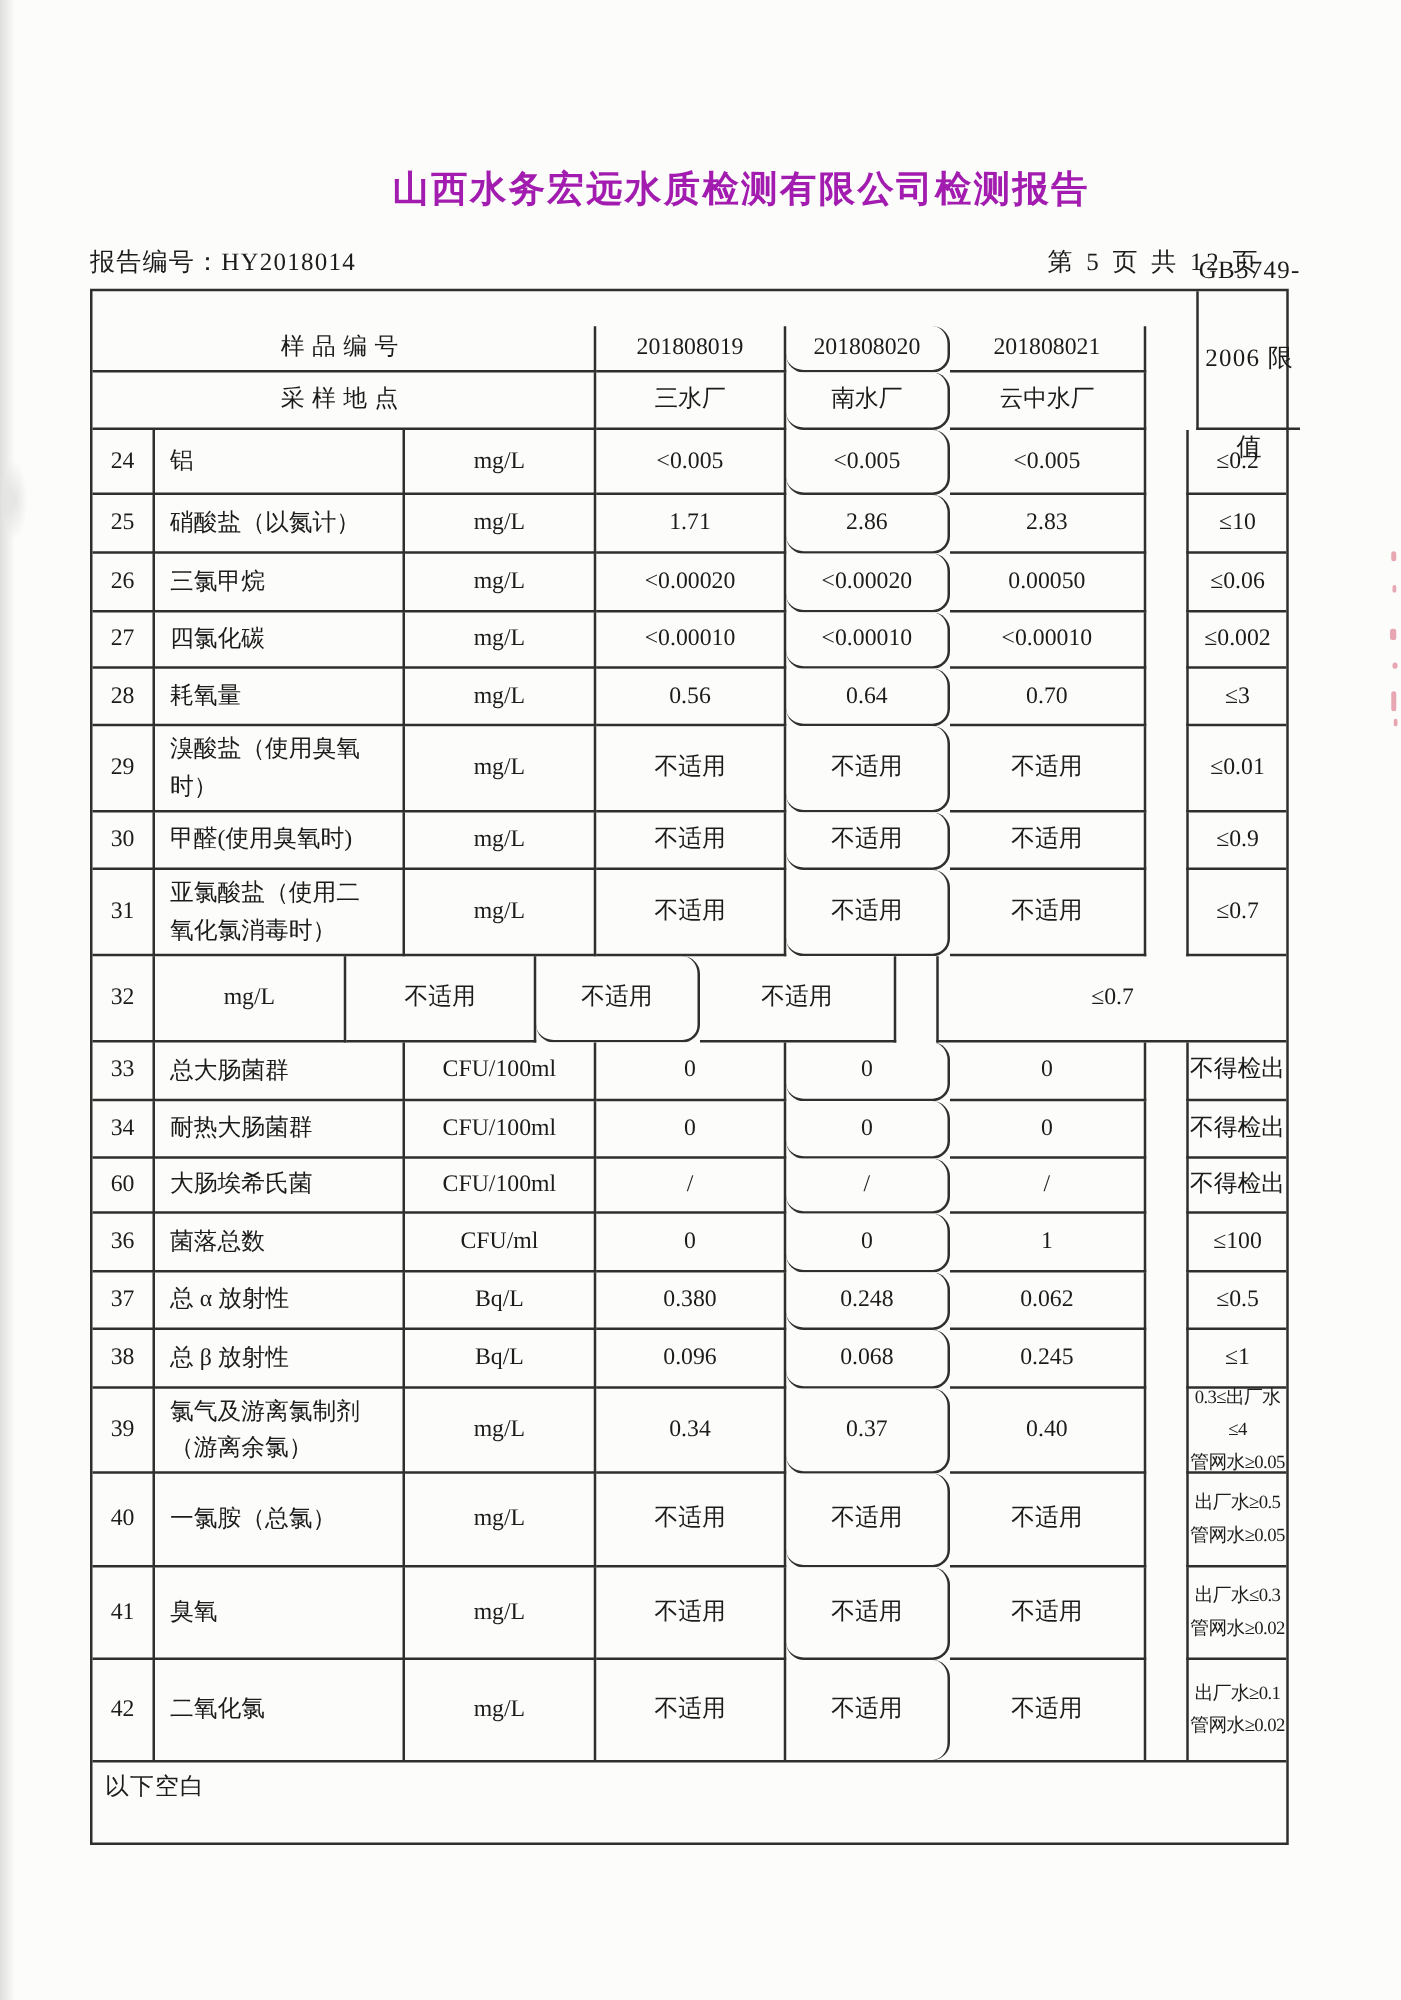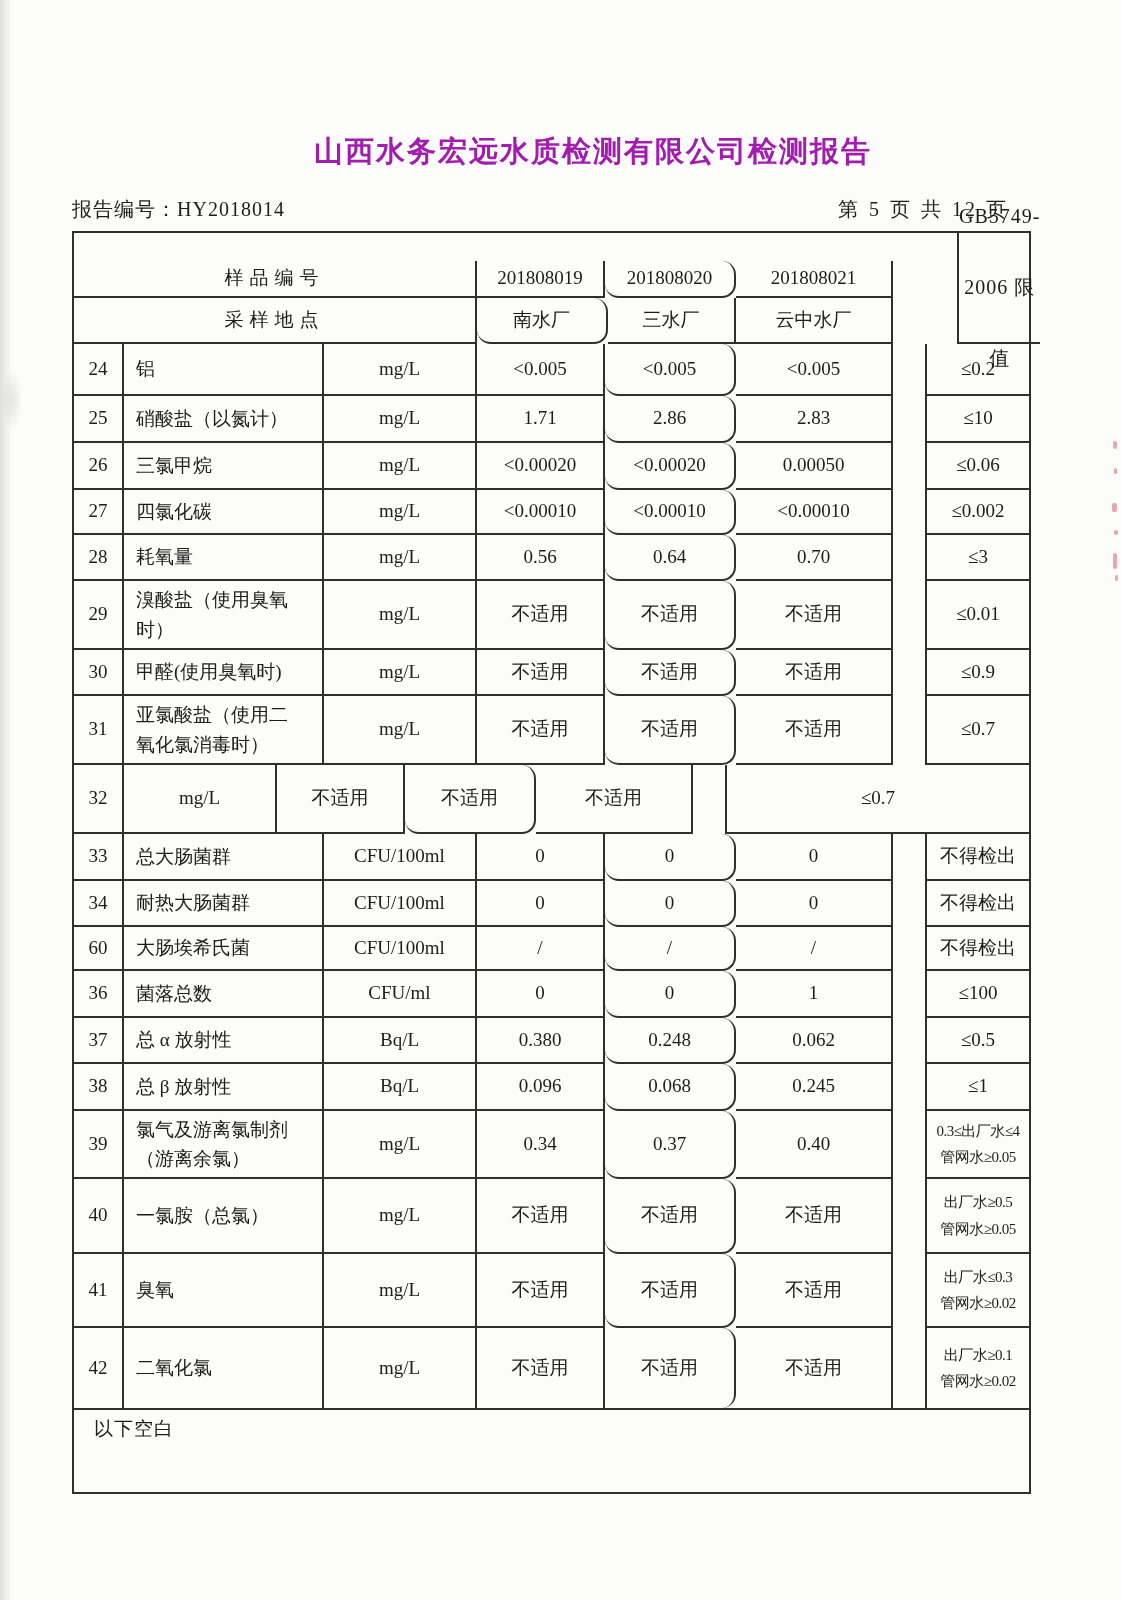--- a/index.html
+++ b/index.html
@@ -26,42 +26,42 @@
   .row,.hdr,.hdr-r1,.hdr-r2{display:flex;box-sizing:border-box;}
   .c{
     box-sizing:border-box;display:flex;align-items:center;justify-content:center;
     font-size:19px;line-height:1.5;text-align:center;
     border-right:2px solid #2f2f2f;border-bottom:2px solid #2f2f2f;
   }
   .cn{width:50px;flex:0 0 auto;}
   .ci{width:200px;flex:0 0 auto;justify-content:flex-start;text-align:left;
       padding:2px 6px 2px 12px;white-space:pre-line;line-height:1.55;}
   .cu{width:153px;flex:0 0 auto;}
-  .cv{width:128px;flex:0 0 auto;}
+  .cv{width:152px;flex:0 0 auto;}
   .cv2{width:131px;flex:0 0 auto;border-radius:14px;}
   .cv3{width:157px;flex:0 0 auto;}
   .cgap{width:32px;flex:0 0 auto;box-sizing:border-box;}
   .cl{flex:1 1 auto;border-right:none;border-left:2px solid #2f2f2f;white-space:pre-line;}
   .l2{font-size:15px;letter-spacing:-.5px;line-height:1.75;}
   
   .hdr{height:111px;}
   .hdr-left{width:851px;flex:0 0 auto;display:flex;flex-direction:column;box-sizing:border-box;}
   .hdr-r1{height:49px;margin-top:28px;}
   .hdr-r2{height:62px;}
   .hl{width:403px;flex:0 0 auto;letter-spacing:6px;}
   .hdr-r2 .c{border-bottom:2px solid #2f2f2f;}
   .hdr-r1 .c{border-bottom:2px solid #2f2f2f;}
   .hdr-r2 .cv3,.hdr-r1 .cv3{border-right:2px solid #2f2f2f;}
   .hlim{height:111px;font-size:20px;line-height:71px;letter-spacing:1px;}
   
   .rlast .c{border-bottom:none;}
   .blank-row{
     display:flex;align-items:flex-start;box-sizing:border-box;
-    height:84px;border-top:2px solid #2f2f2f;
-    font-size:19px;padding:6px 20px;letter-spacing:1px;
+    height:66px;border-top:2px solid #2f2f2f;
+    font-size:19px;padding:6px 10px;letter-spacing:1px;
   }
   
   .art{position:absolute;pointer-events:none;}
   .red{background:#d4506a;opacity:.5;border-radius:2px;}
   .smudge{left:2px;top:368px;width:20px;height:64px;opacity:.14;
     background:radial-gradient(closest-side,#555,transparent);}
 </style>
 </head>
 <body>
 
@@ -80,22 +80,22 @@
   <div class="hdr">
     <div class="hdr-left">
       <div class="hdr-r1">
         <div class="c hl">样品编号</div>
         <div class="c cv">201808019</div>
         <div class="c cv2">201808020</div>
         <div class="c cv3">201808021</div>
       </div>
       <div class="hdr-r2">
         <div class="c hl">采样地点</div>
+        <div class="c cv">三水厂</div>
         <div class="c cv2">南水厂</div>
-        <div class="c cv">三水厂</div>
         <div class="c cv3">云中水厂</div>
       </div>
     </div>
     <div class="cgap"></div>
     <div class="c cl hlim">GB5749-
 2006 限值</div>
   </div>
 
   <div class="row" style="height:52px">
     <div class="c cn">24</div>

